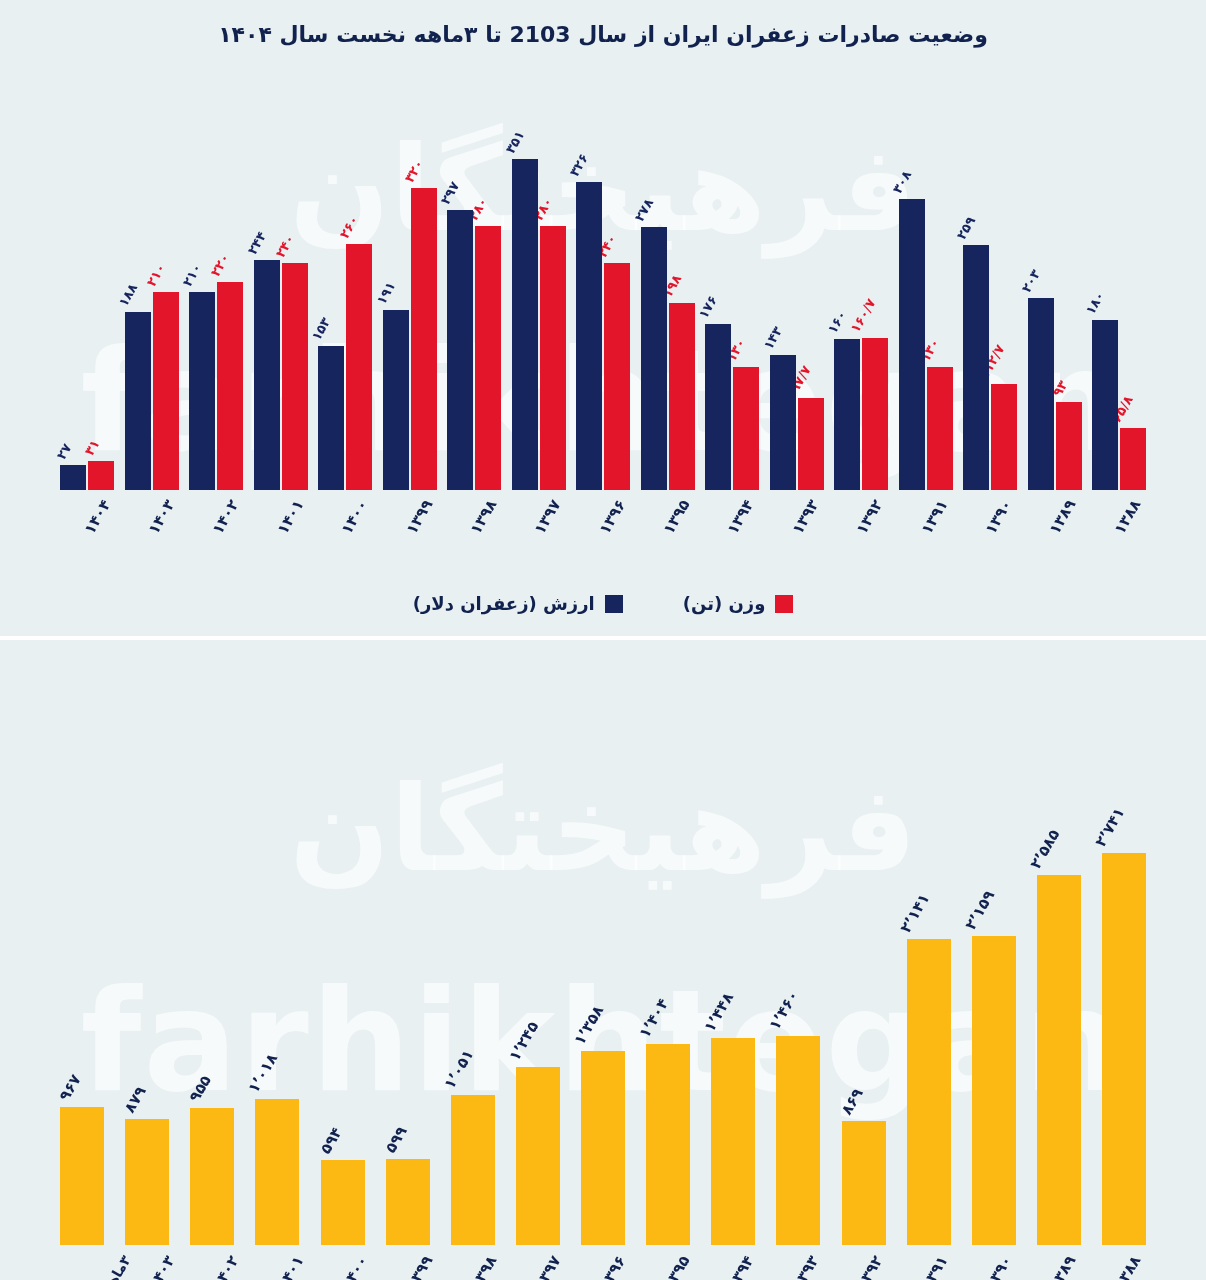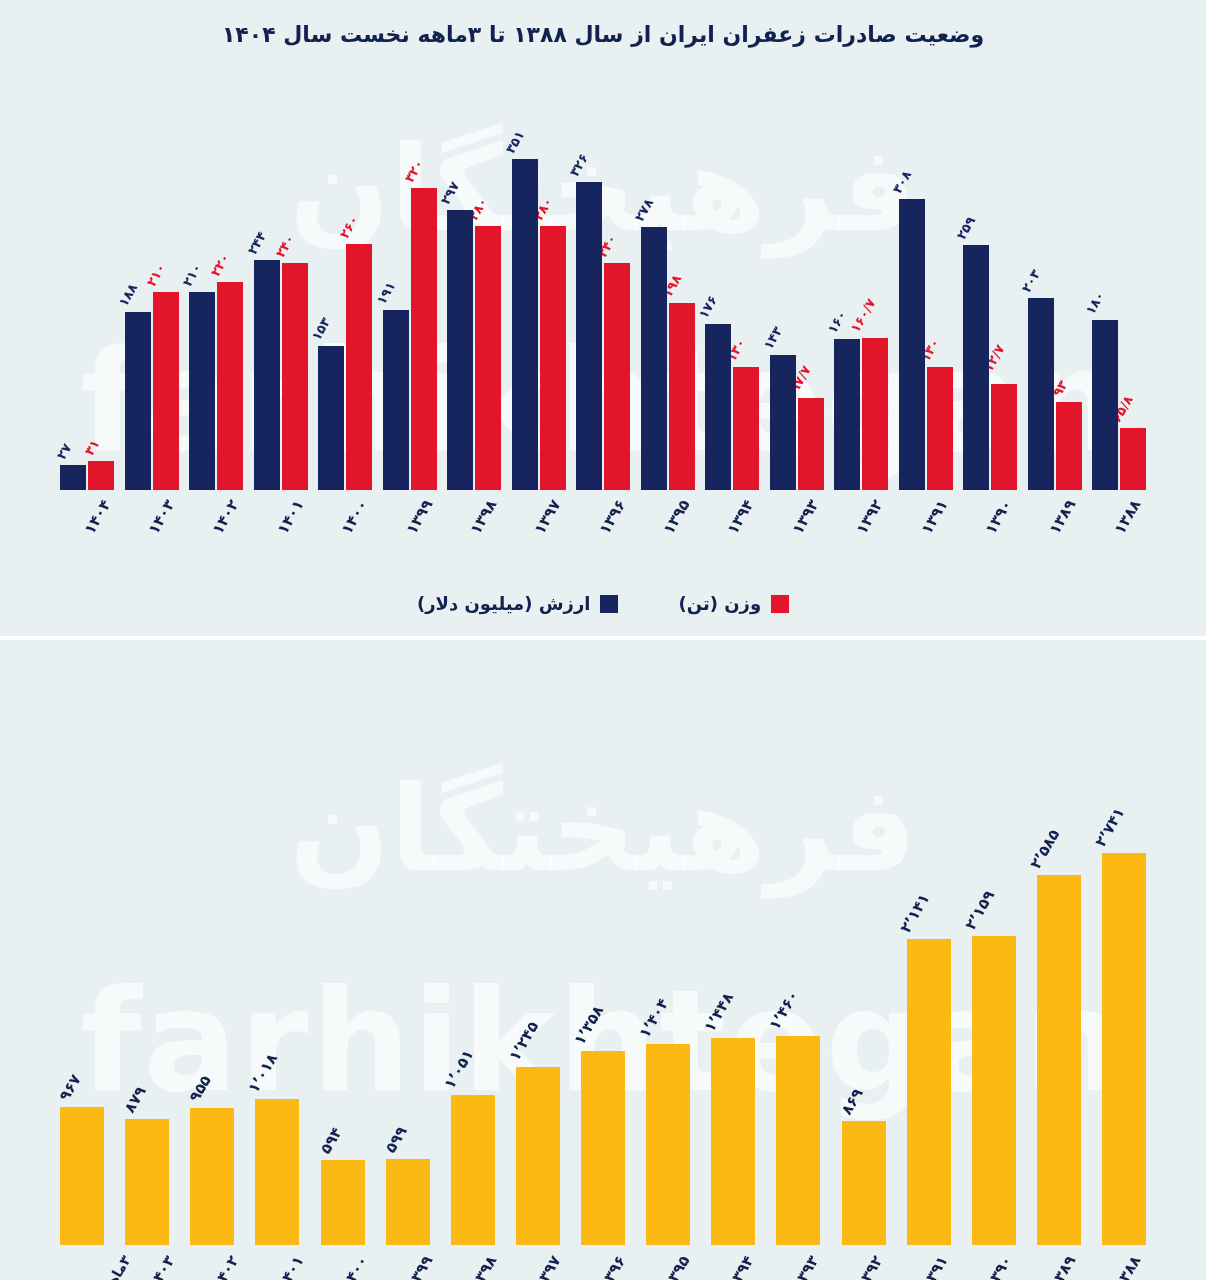--- a/index.html
+++ b/index.html
@@ -158,21 +158,21 @@
 </head>
 <body>
 
 <div class="panel" id="panel-top">
 
   <div class="wm top">
     <div class="line1">فرهیختگان</div>
     <div class="line2">farhikhtegan</div>
   </div>
 
-  <div class="chart-title">وضعیت صادرات زعفران ایران از سال ۱۳۸۸ تا ۳ماهه نخست سال ۱۴۰۴</div>
+  <div class="chart-title">وضعیت صادرات زعفران ایران از سال 2103 تا ۳ماهه نخست سال ۱۴۰۴</div>
 
   <div class="plot" id="plot-top">
     <div class="bars" id="bars-top">
         <div class="group">
           <div class="bar weight" style="height: 62.1444px; background: rgb(227, 21, 43);">
             <span class="lbl" style="color: rgb(227, 21, 43);">۶۵/۸</span>
           </div>
           <div class="bar value" style="height: 170px; background: rgb(23, 37, 94);">
             <span class="lbl" style="color: rgb(23, 37, 94);">۱۸۰</span>
           </div>
@@ -362,21 +362,21 @@
       </div>
     </div>
 
   <div class="legend">
     <div class="legend-item">
       <span class="legend-swatch" style="background:#e3152b"></span>
       <span class="legend-label">وزن (تن)</span>
     </div>
     <div class="legend-item">
       <span class="legend-swatch" style="background:#17255e"></span>
-      <span class="legend-label">ارزش (میلیون دلار)</span>
+      <span class="legend-label">ارزش (زعفران دلار)</span>
     </div>
   </div>
 </div>
 
 <div class="panel" id="panel-bottom">
 
   <div class="wm">
     <div class="line1">فرهیختگان</div>
     <div class="line2">farhikhtegan</div>
   </div>

